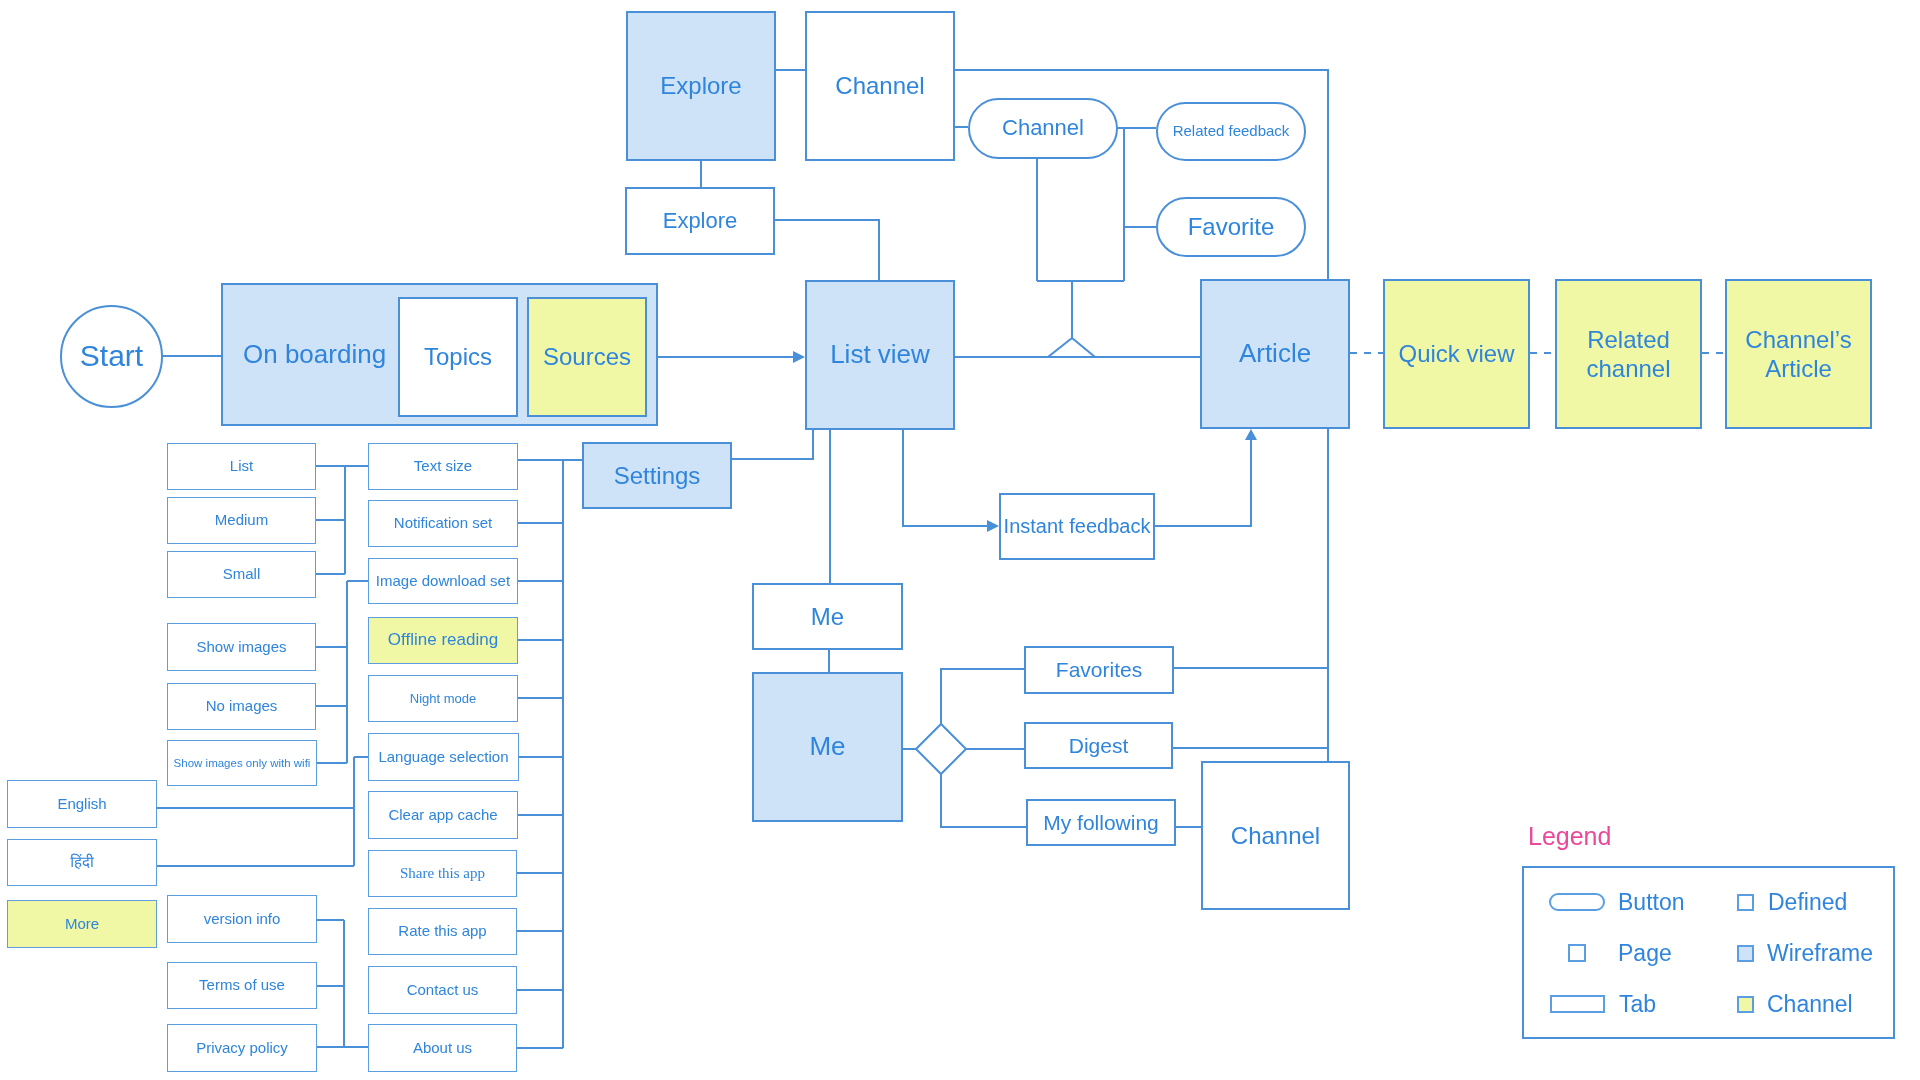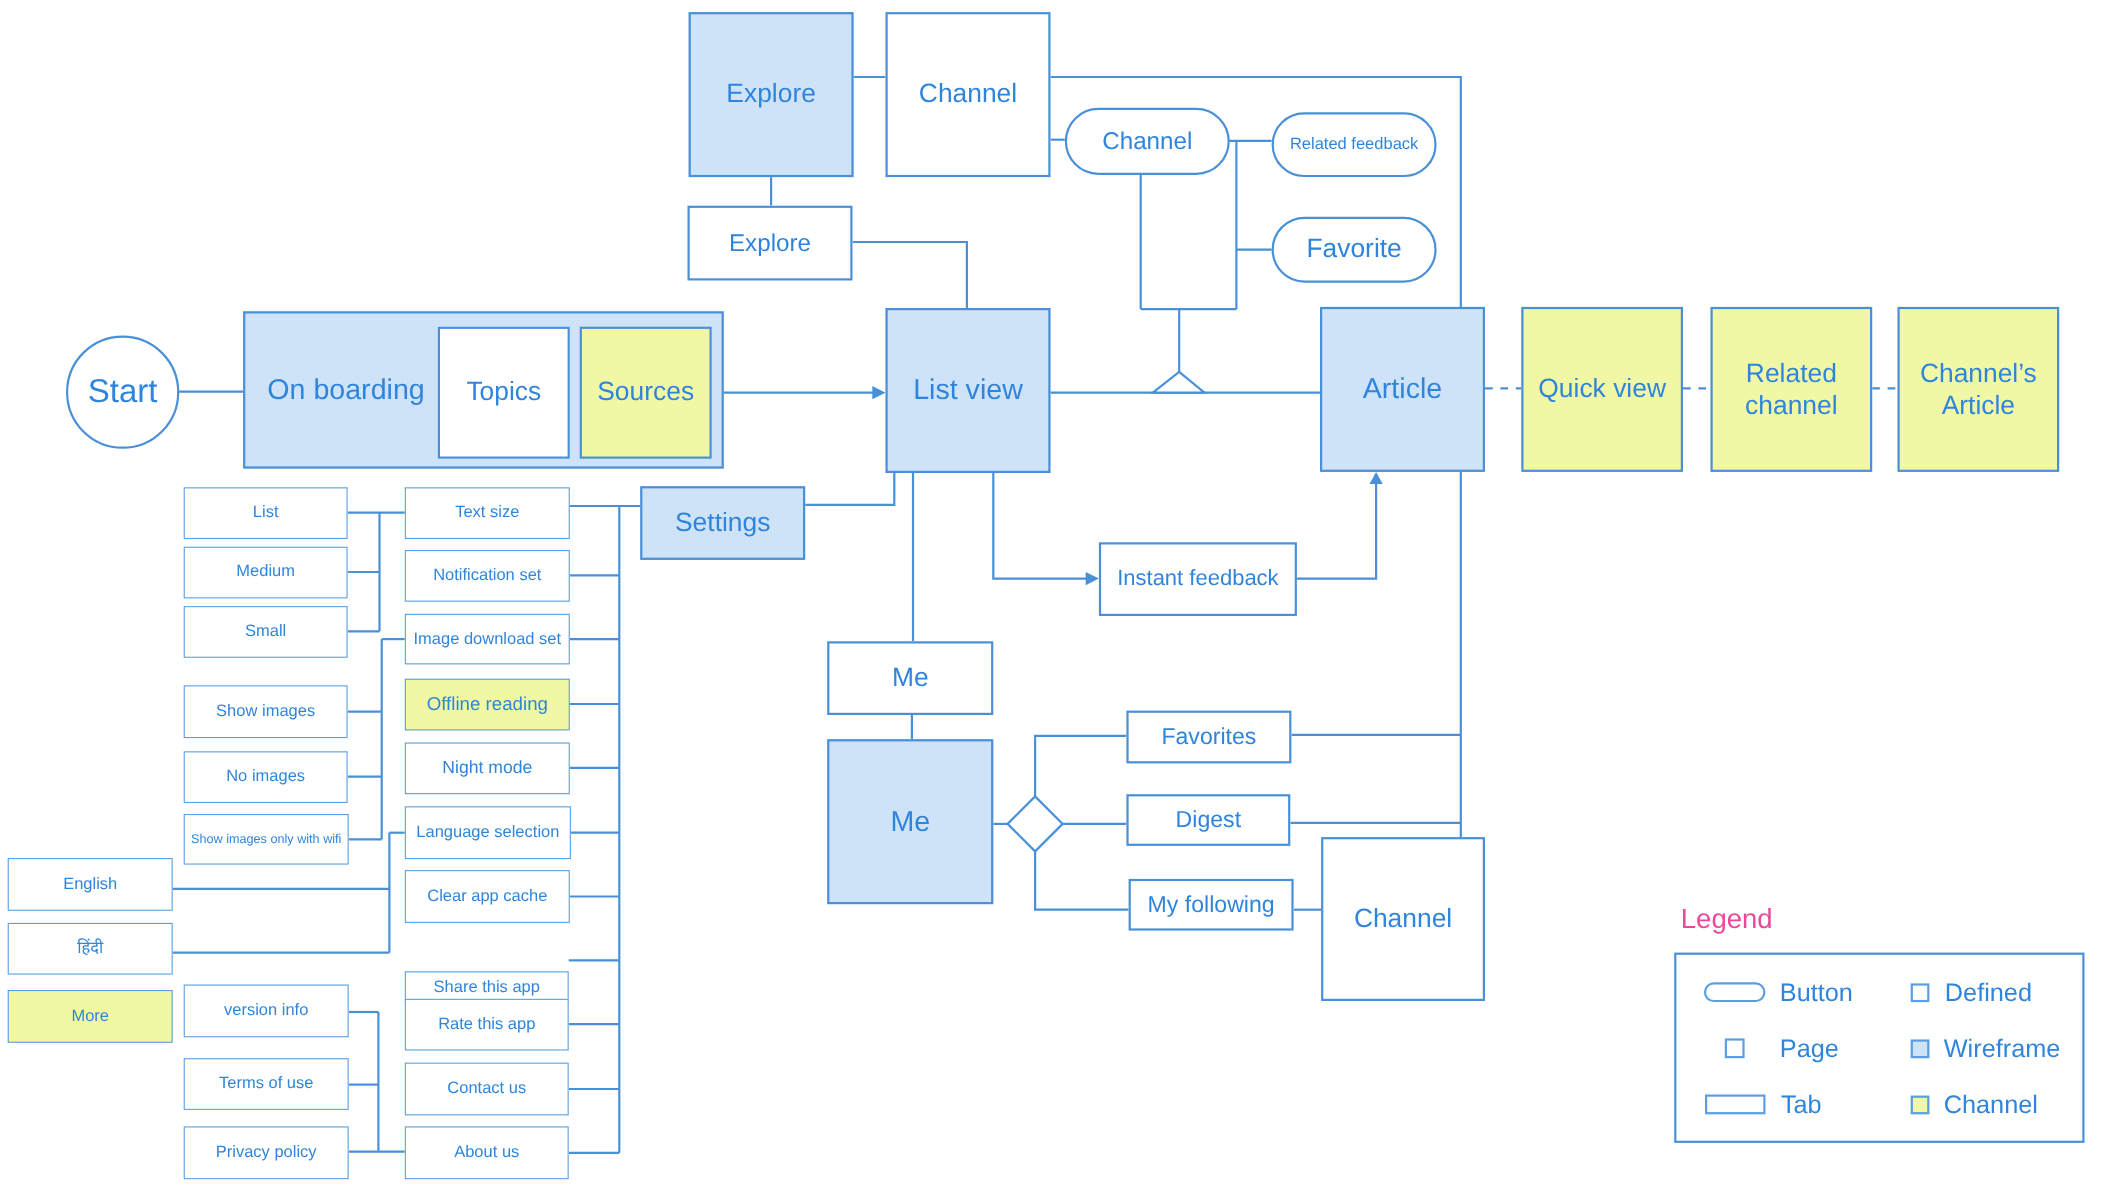--- a/index.html
+++ b/index.html
@@ -136,21 +136,21 @@
     <div class="node defined" style="left: 625px; top: 187px; width: 150px; height: 68px; font-size: 22px;">Explore</div>
     <div class="node button" style="left: 968px; top: 98px; width: 150px; height: 61px; font-size: 22px;">Channel</div>
     <div class="node button" style="left: 1156px; top: 102px; width: 150px; height: 59px; font-size: 15px;">Related feedback</div>
     <div class="node button" style="left: 1156px; top: 197px; width: 150px; height: 60px; font-size: 24px;">Favorite</div>
     <div class="node wireframe" style="left: 805px; top: 280px; width: 150px; height: 150px; font-size: 26px;">List view</div>
     <div class="node wireframe" style="left: 1200px; top: 279px; width: 150px; height: 150px; font-size: 26px;">Article</div>
     <div class="node pending" style="left: 1383px; top: 279px; width: 147px; height: 150px; font-size: 24px;">Quick view</div>
     <div class="node pending" style="left: 1555px; top: 279px; width: 147px; height: 150px; font-size: 24px;">Related channel</div>
     <div class="node pending" style="left: 1725px; top: 279px; width: 147px; height: 150px; font-size: 24px;">Channel’s Article</div>
     <div class="node wireframe" style="left: 582px; top: 442px; width: 150px; height: 67px; font-size: 24px;">Settings</div>
-    <div class="node defined" style="left: 999px; top: 493px; width: 180px; height: 67px; font-size: 20px;">Instant feedback</div>
+    <div class="node defined" style="left: 999px; top: 493px; width: 156px; height: 67px; font-size: 20px;">Instant feedback</div>
     <div class="node defined" style="left: 752px; top: 583px; width: 151px; height: 67px; font-size: 24px;">Me</div>
     <div class="node wireframe" style="left: 752px; top: 672px; width: 151px; height: 150px; font-size: 26px;">Me</div>
     <div class="node defined" style="left: 1024px; top: 646px; width: 150px; height: 48px; font-size: 21px;">Favorites</div>
     <div class="node defined" style="left: 1024px; top: 722px; width: 149px; height: 47px; font-size: 21px;">Digest</div>
     <div class="node defined" style="left: 1026px; top: 799px; width: 150px; height: 47px; font-size: 21px;">My following</div>
     <div class="node defined" style="left: 1201px; top: 761px; width: 149px; height: 149px; font-size: 24px;">Channel</div>
     <div class="node defined small" style="left: 167px; top: 443px; width: 149px; height: 47px; font-size: 15px;">List</div>
     <div class="node defined small" style="left: 167px; top: 497px; width: 149px; height: 47px; font-size: 15px;">Medium</div>
     <div class="node defined small" style="left: 167px; top: 551px; width: 149px; height: 47px; font-size: 15px;">Small</div>
     <div class="node defined small" style="left: 167px; top: 623px; width: 149px; height: 48px; font-size: 15px;">Show images</div>
@@ -159,20 +159,20 @@
     <div class="node defined small" style="left: 7px; top: 780px; width: 150px; height: 48px; font-size: 15px;">English</div>
     <div class="node defined small" style="left: 7px; top: 839px; width: 150px; height: 47px; font-size: 15px;">हिंदी</div>
     <div class="node pending small" style="left: 7px; top: 900px; width: 150px; height: 48px; font-size: 15px;">More</div>
     <div class="node defined small" style="left: 167px; top: 895px; width: 150px; height: 48px; font-size: 15px;">version info</div>
     <div class="node defined small" style="left: 167px; top: 962px; width: 150px; height: 47px; font-size: 15px;">Terms of use</div>
     <div class="node defined small" style="left: 167px; top: 1024px; width: 150px; height: 48px; font-size: 15px;">Privacy policy</div>
     <div class="node defined small" style="left: 368px; top: 443px; width: 150px; height: 47px; font-size: 15px;">Text size</div>
     <div class="node defined small" style="left: 368px; top: 500px; width: 150px; height: 47px; font-size: 15px;">Notification set</div>
     <div class="node defined small" style="left: 368px; top: 558px; width: 150px; height: 46px; font-size: 15px;">Image download set</div>
     <div class="node pending small" style="left: 368px; top: 617px; width: 150px; height: 47px; font-size: 17px;">Offline reading</div>
-    <div class="node defined small" style="left: 368px; top: 675px; width: 150px; height: 47px; font-size: 16px;">Night mode</div>
+    <div class="node defined small" style="left: 368px; top: 675px; width: 150px; height: 47px; font-size: 13px;">Night mode</div>
     <div class="node defined small" style="left: 368px; top: 733px; width: 151px; height: 48px; font-size: 15px;">Language selection</div>
     <div class="node defined small" style="left: 368px; top: 791px; width: 150px; height: 48px; font-size: 15px;">Clear app cache</div>
-    <div class="node defined small" style="left: 368px; top: 883px; width: 149px; height: 30px; font-size: 15px;">Share this app</div>
+    <div class="node defined small" style="left: 368px; top: 850px; width: 149px; height: 47px; font-size: 15px; font-family: Liberation Serif, serif;">Share this app</div>
     <div class="node defined small" style="left: 368px; top: 908px; width: 149px; height: 47px; font-size: 15px;">Rate this app</div>
     <div class="node defined small" style="left: 368px; top: 966px; width: 149px; height: 48px; font-size: 15px;">Contact us</div>
     <div class="node defined small" style="left: 368px; top: 1024px; width: 149px; height: 48px; font-size: 15px;">About us</div>
   </div>
 
 </body></html>

